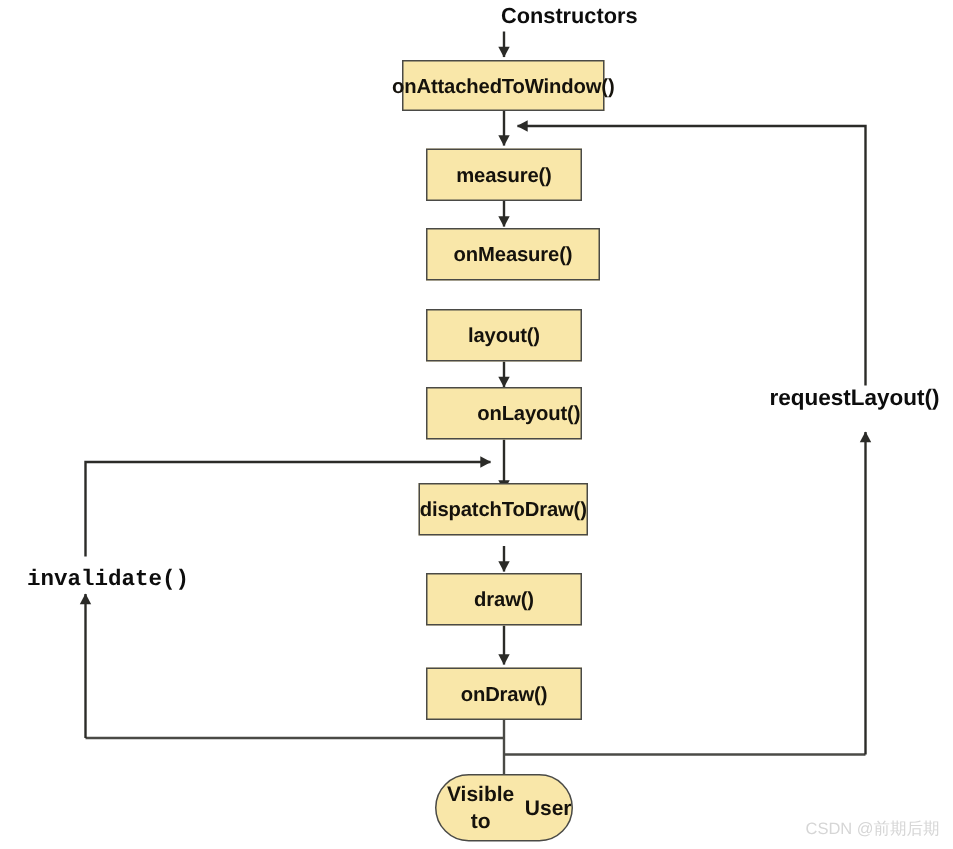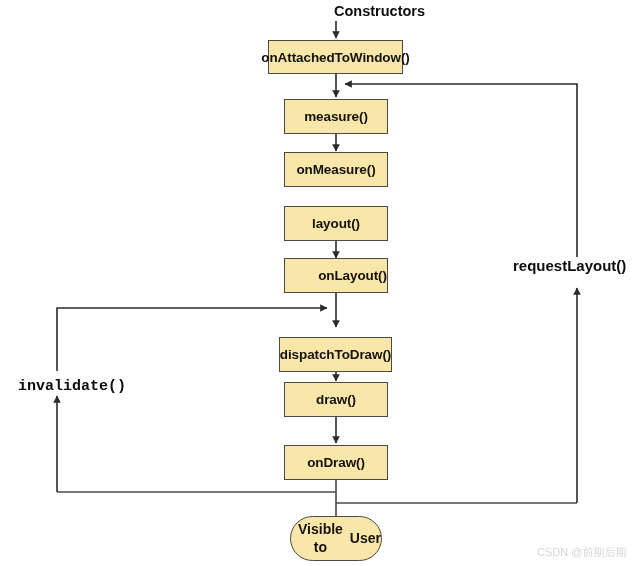--- a/index.html
+++ b/index.html
@@ -133,33 +133,33 @@
   <div class="entry-label" style="left:293px; top:3px;margin-left:41px;">Constructors</div>
 
   <div class="node-box" style="left:268px; top:40px; width:135px; height:34px;">
     <span>onAttachedToWindow()</span>
   </div>
 
   <div class="node-box" style="left:284px; top:99px; width:104px; height:35px;">
     <span>measure()</span>
   </div>
 
-  <div class="node-box" style="left:284px; top:152px; width:104px; height:35px;">
+  <div class="node-box" style="left:284px; top:152px; width:116px; height:35px;">
     <span>onMeasure()</span>
   </div>
 
   <div class="node-box" style="left:284px; top:206px; width:104px; height:35px;">
     <span>layout()</span>
   </div>
 
   <div class="node-box" style="left:284px; top:258px; width:104px; height:35px;padding-left:33px;">
     <span>onLayout()</span>
   </div>
 
-  <div class="node-box" style="left:279px; top:337px; width:113px; height:35px;">
+  <div class="node-box" style="left:279px; top:322px; width:113px; height:35px;">
     <span>dispatchToDraw()</span>
   </div>
 
   <div class="node-box" style="left:284px; top:382px; width:104px; height:35px;">
     <span>draw()</span>
   </div>
 
   <div class="node-box" style="left:284px; top:445px; width:104px; height:35px;">
     <span>onDraw()</span>
   </div>

